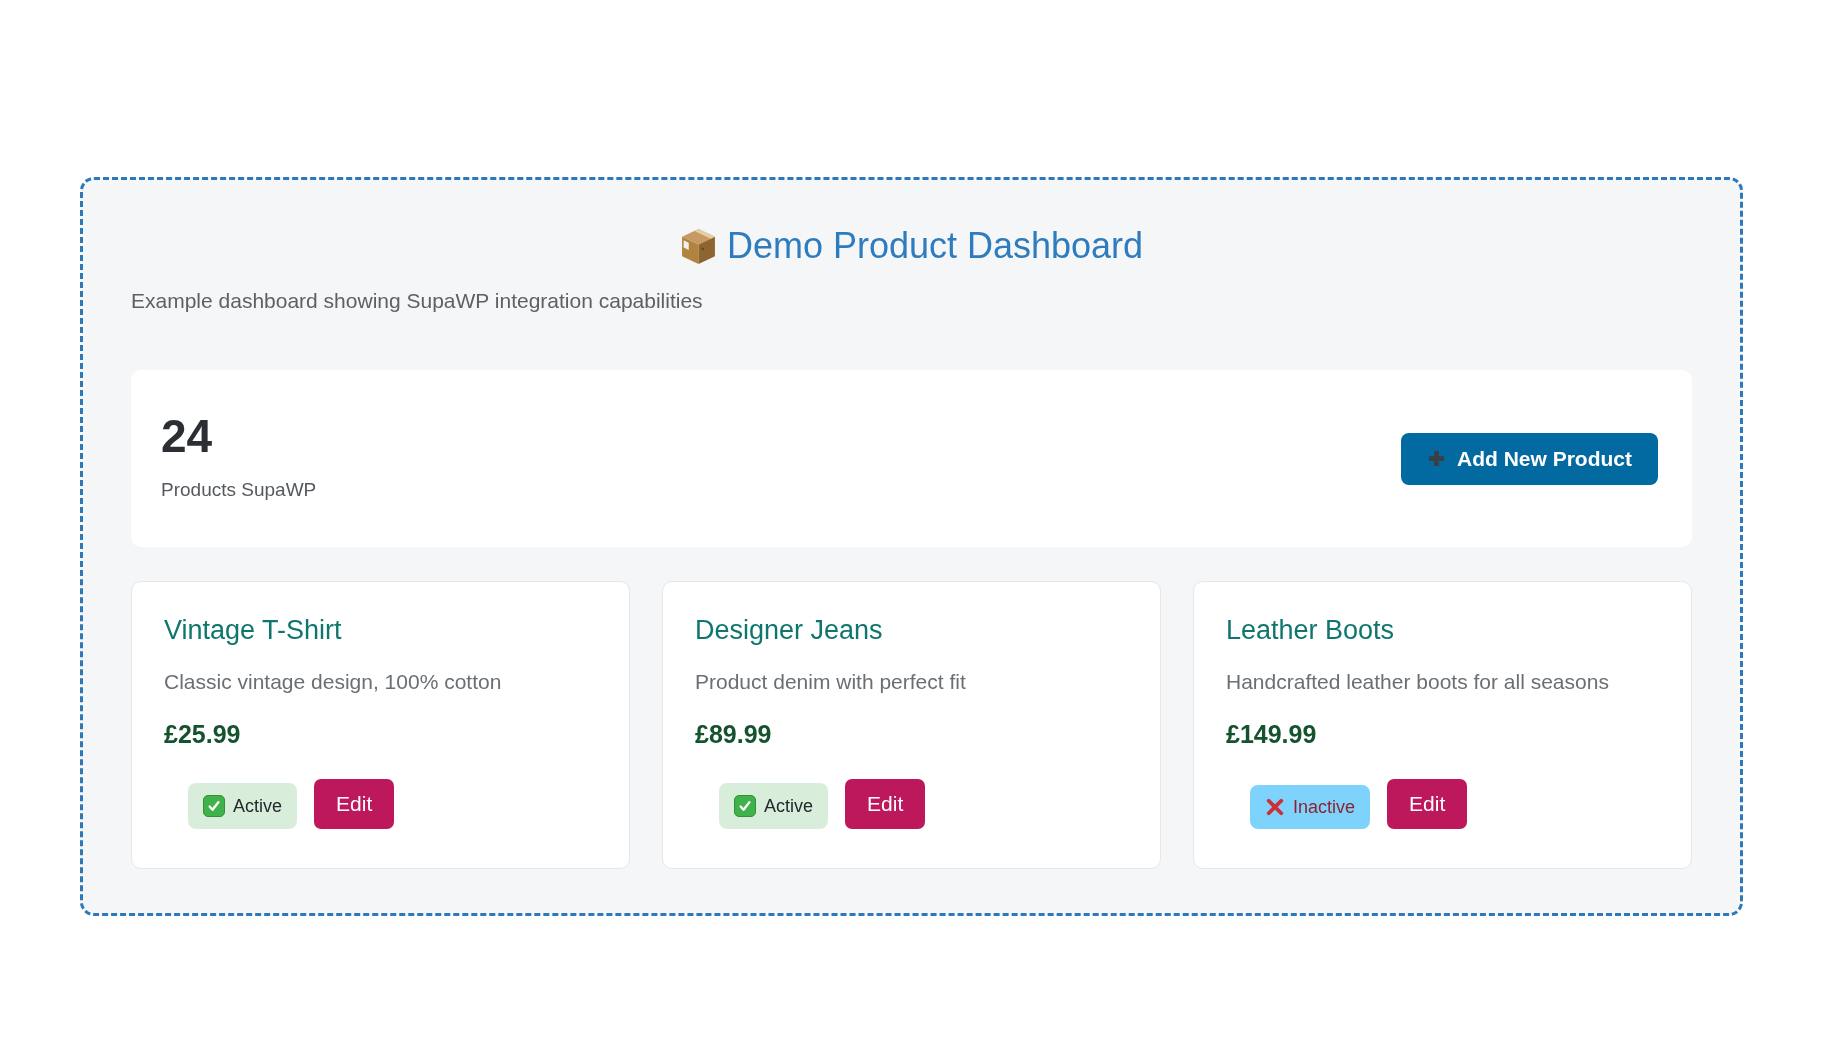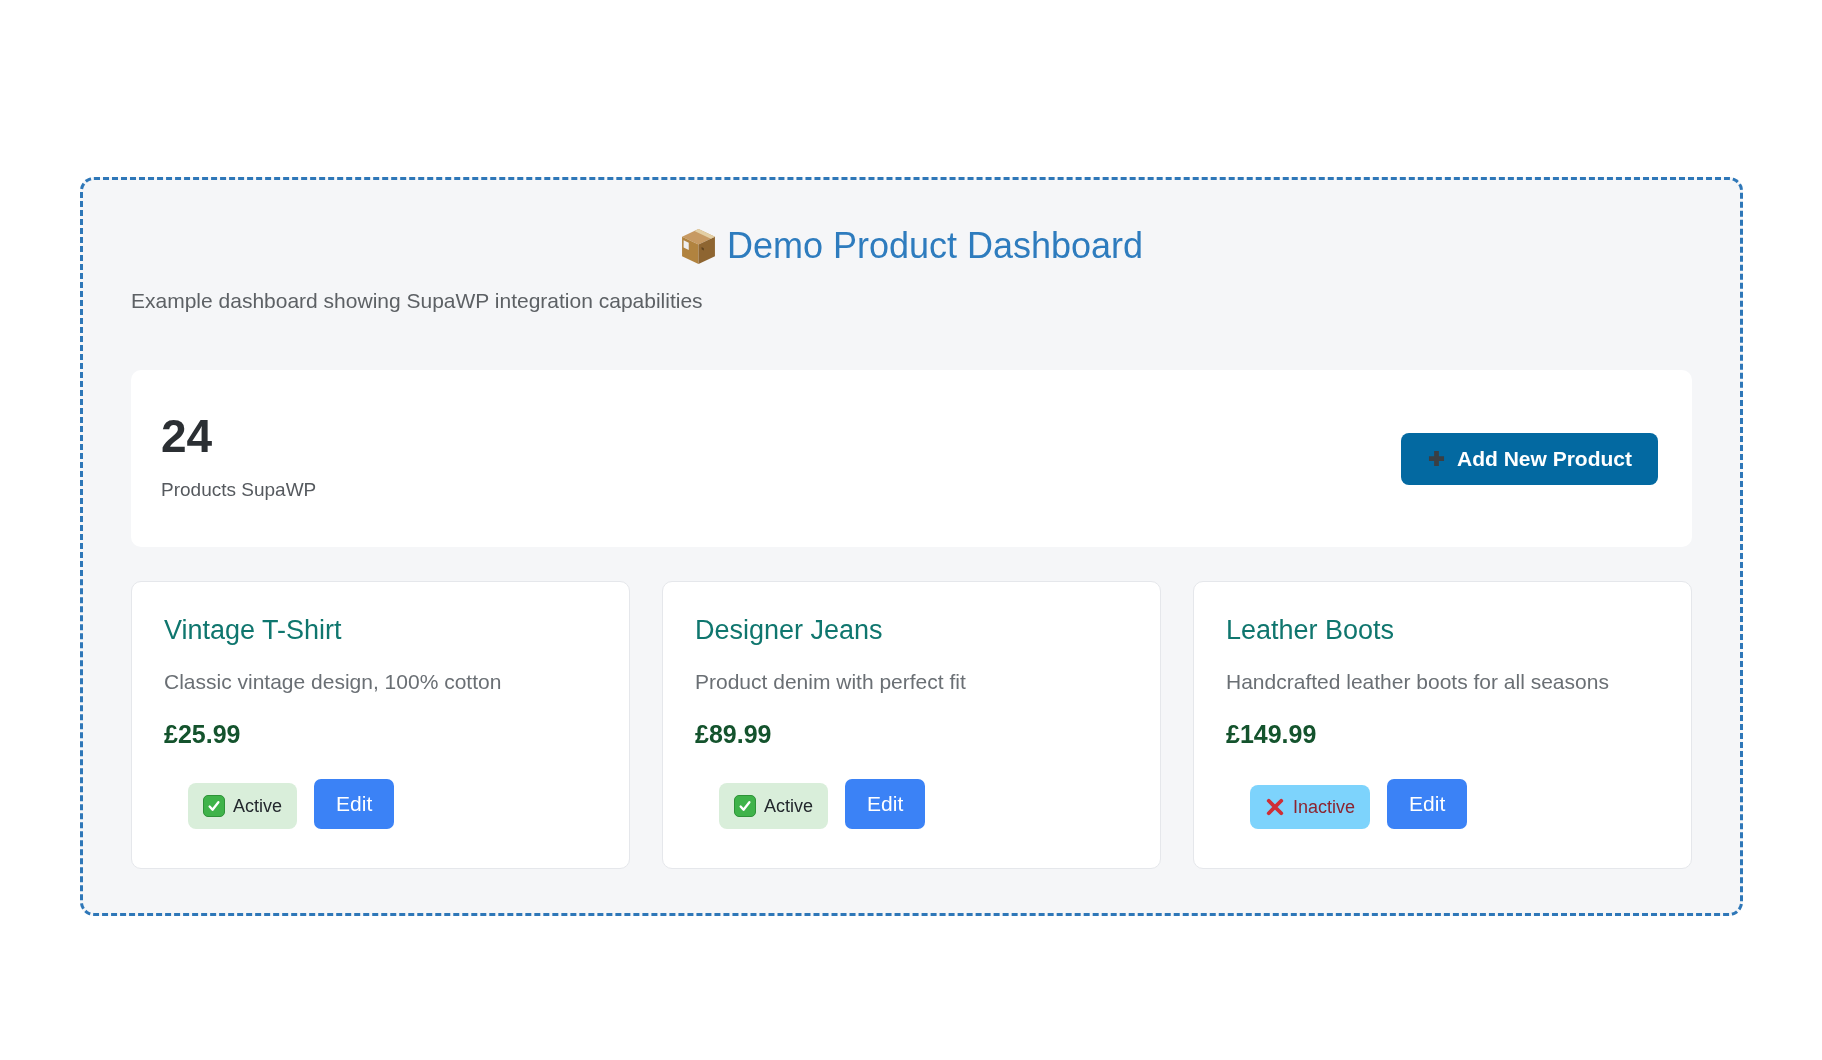--- a/index.html
+++ b/index.html
@@ -128,21 +128,21 @@
     border: 1px solid #2e9238;
     border-radius: 5px;
     display: inline-flex;
     align-items: center;
     justify-content: center;
     flex: none;
   }
   .check-icon svg { width: 14px; height: 14px; }
   .x-icon { width: 20px; height: 20px; display: inline-flex; flex: none; }
   .edit-button {
-    background: #3b82f6;
+    background: #be185d;
     color: #ffffff;
     border: none;
     border-radius: 7px;
     padding: 13px 22px;
     font-size: 21px;
     font-weight: 500;
     font-family: inherit;
     cursor: pointer;
   }
 </style>

